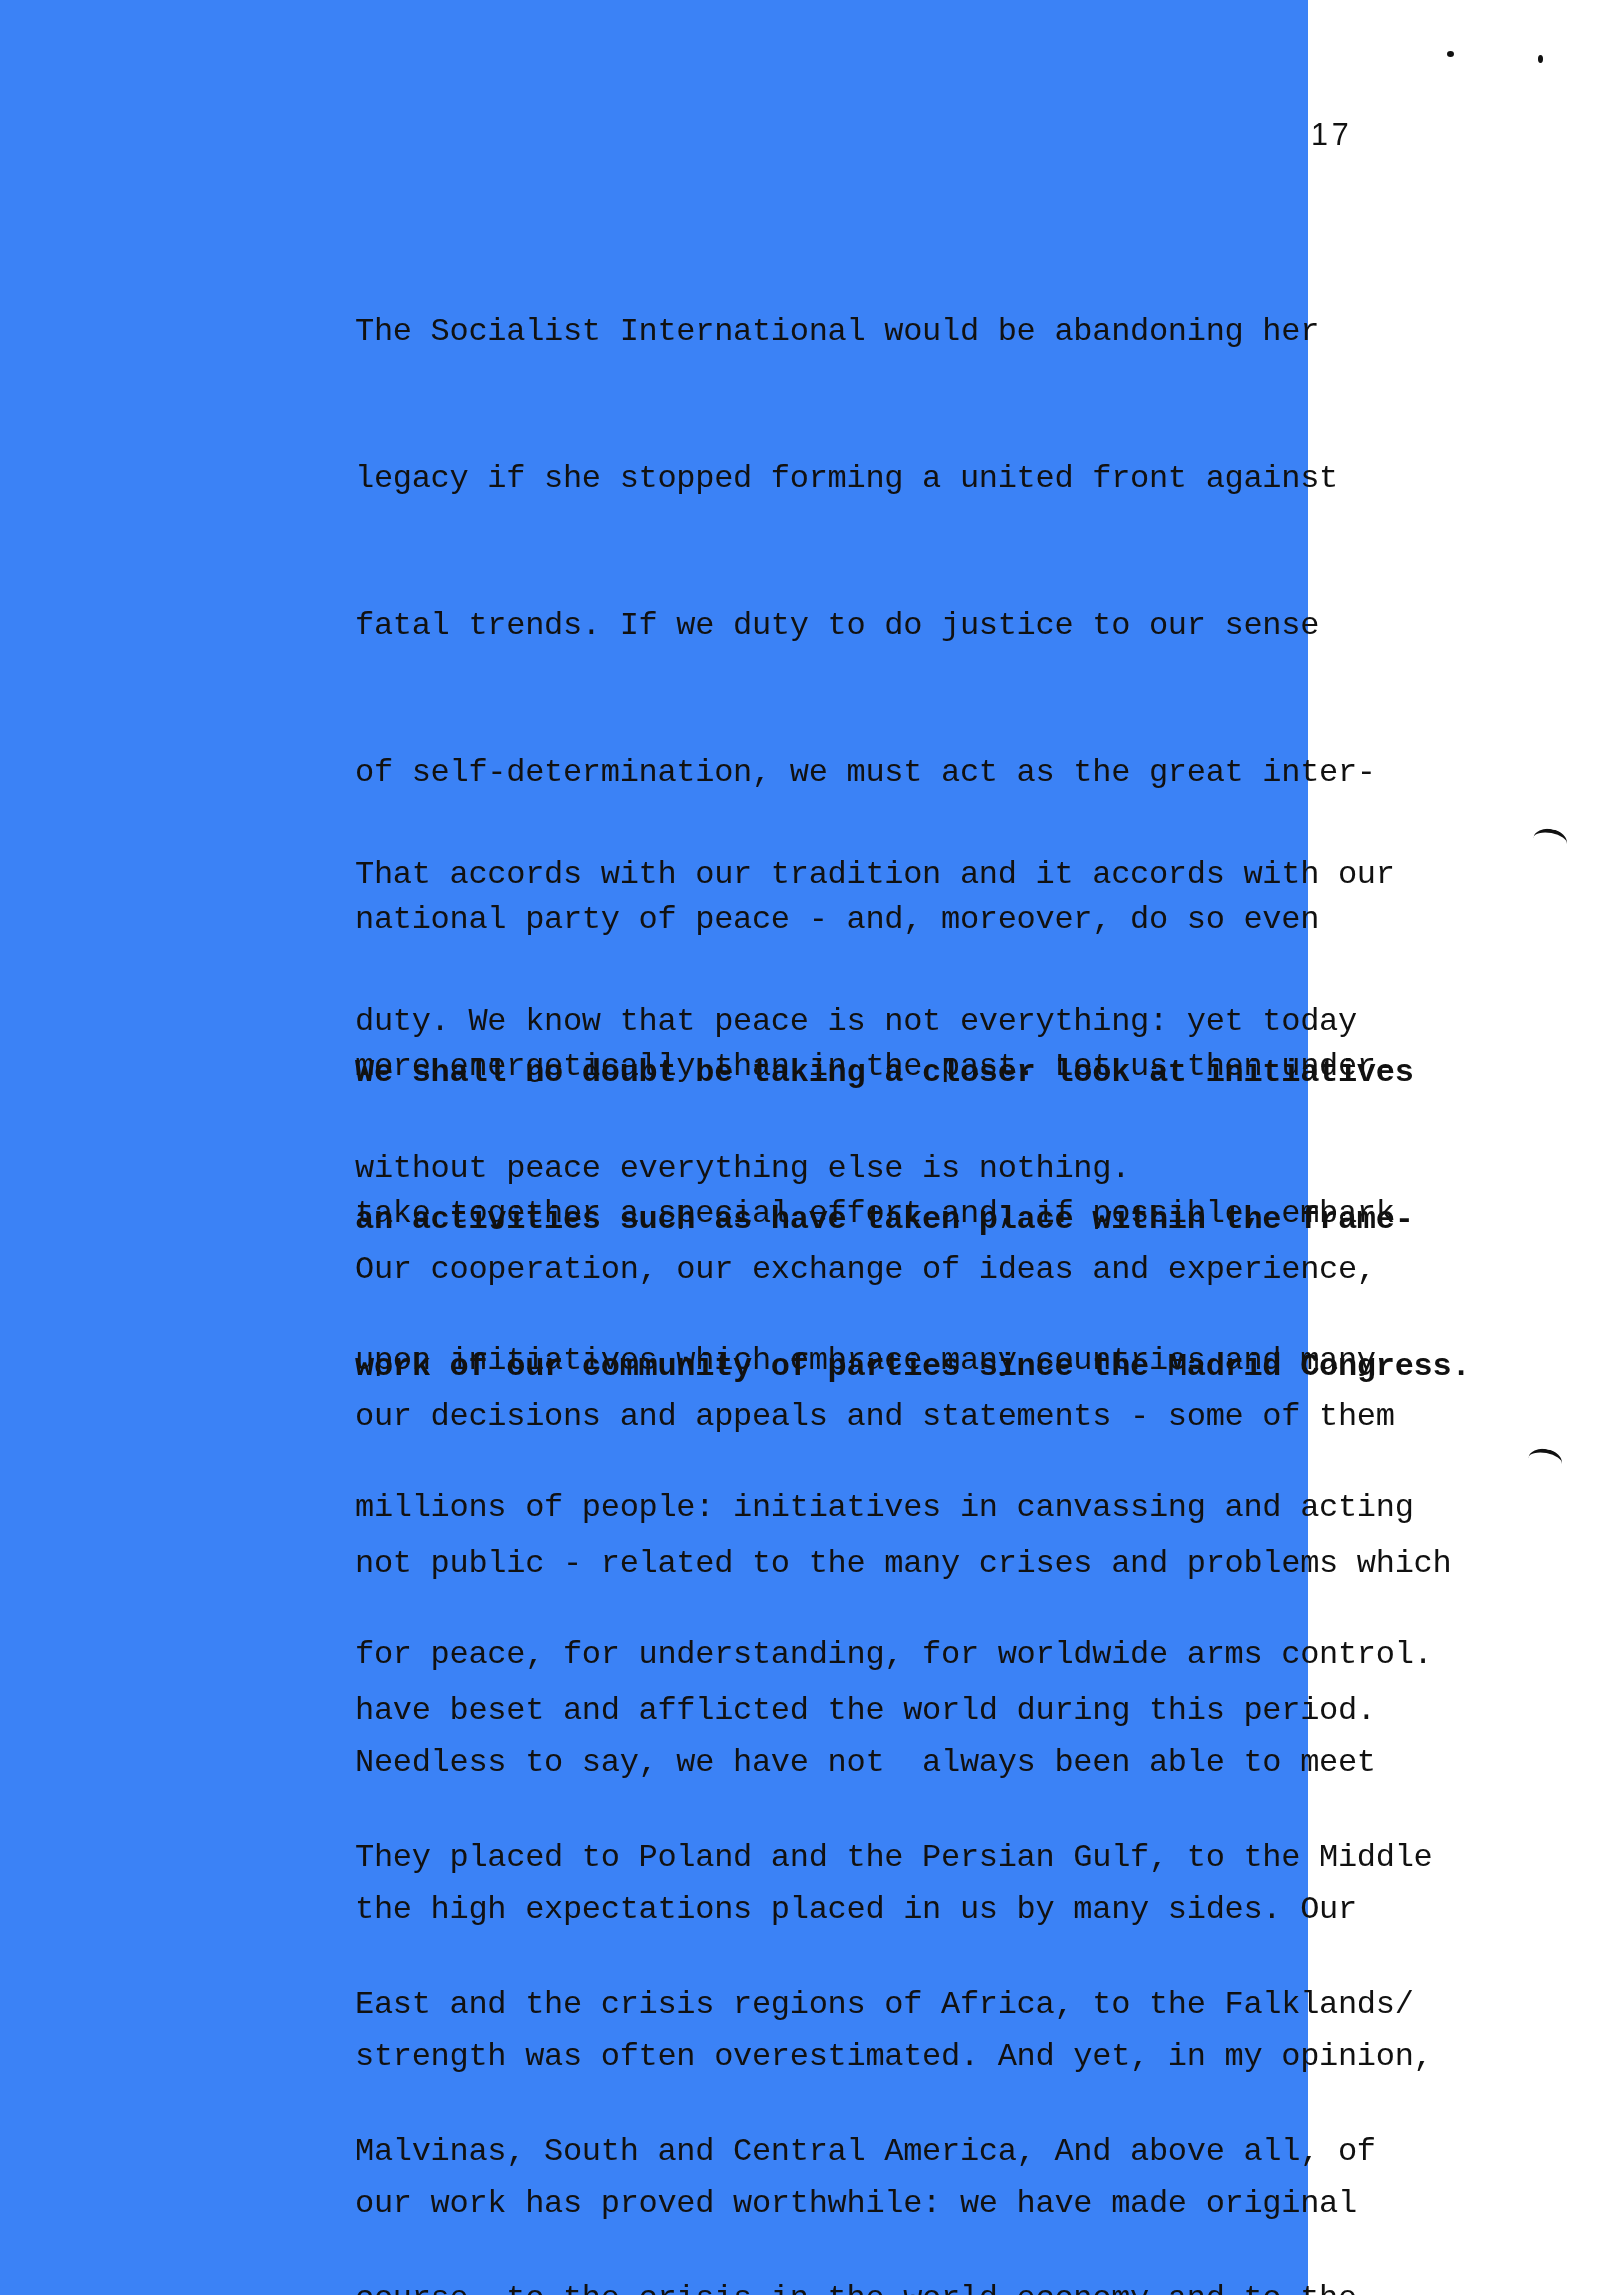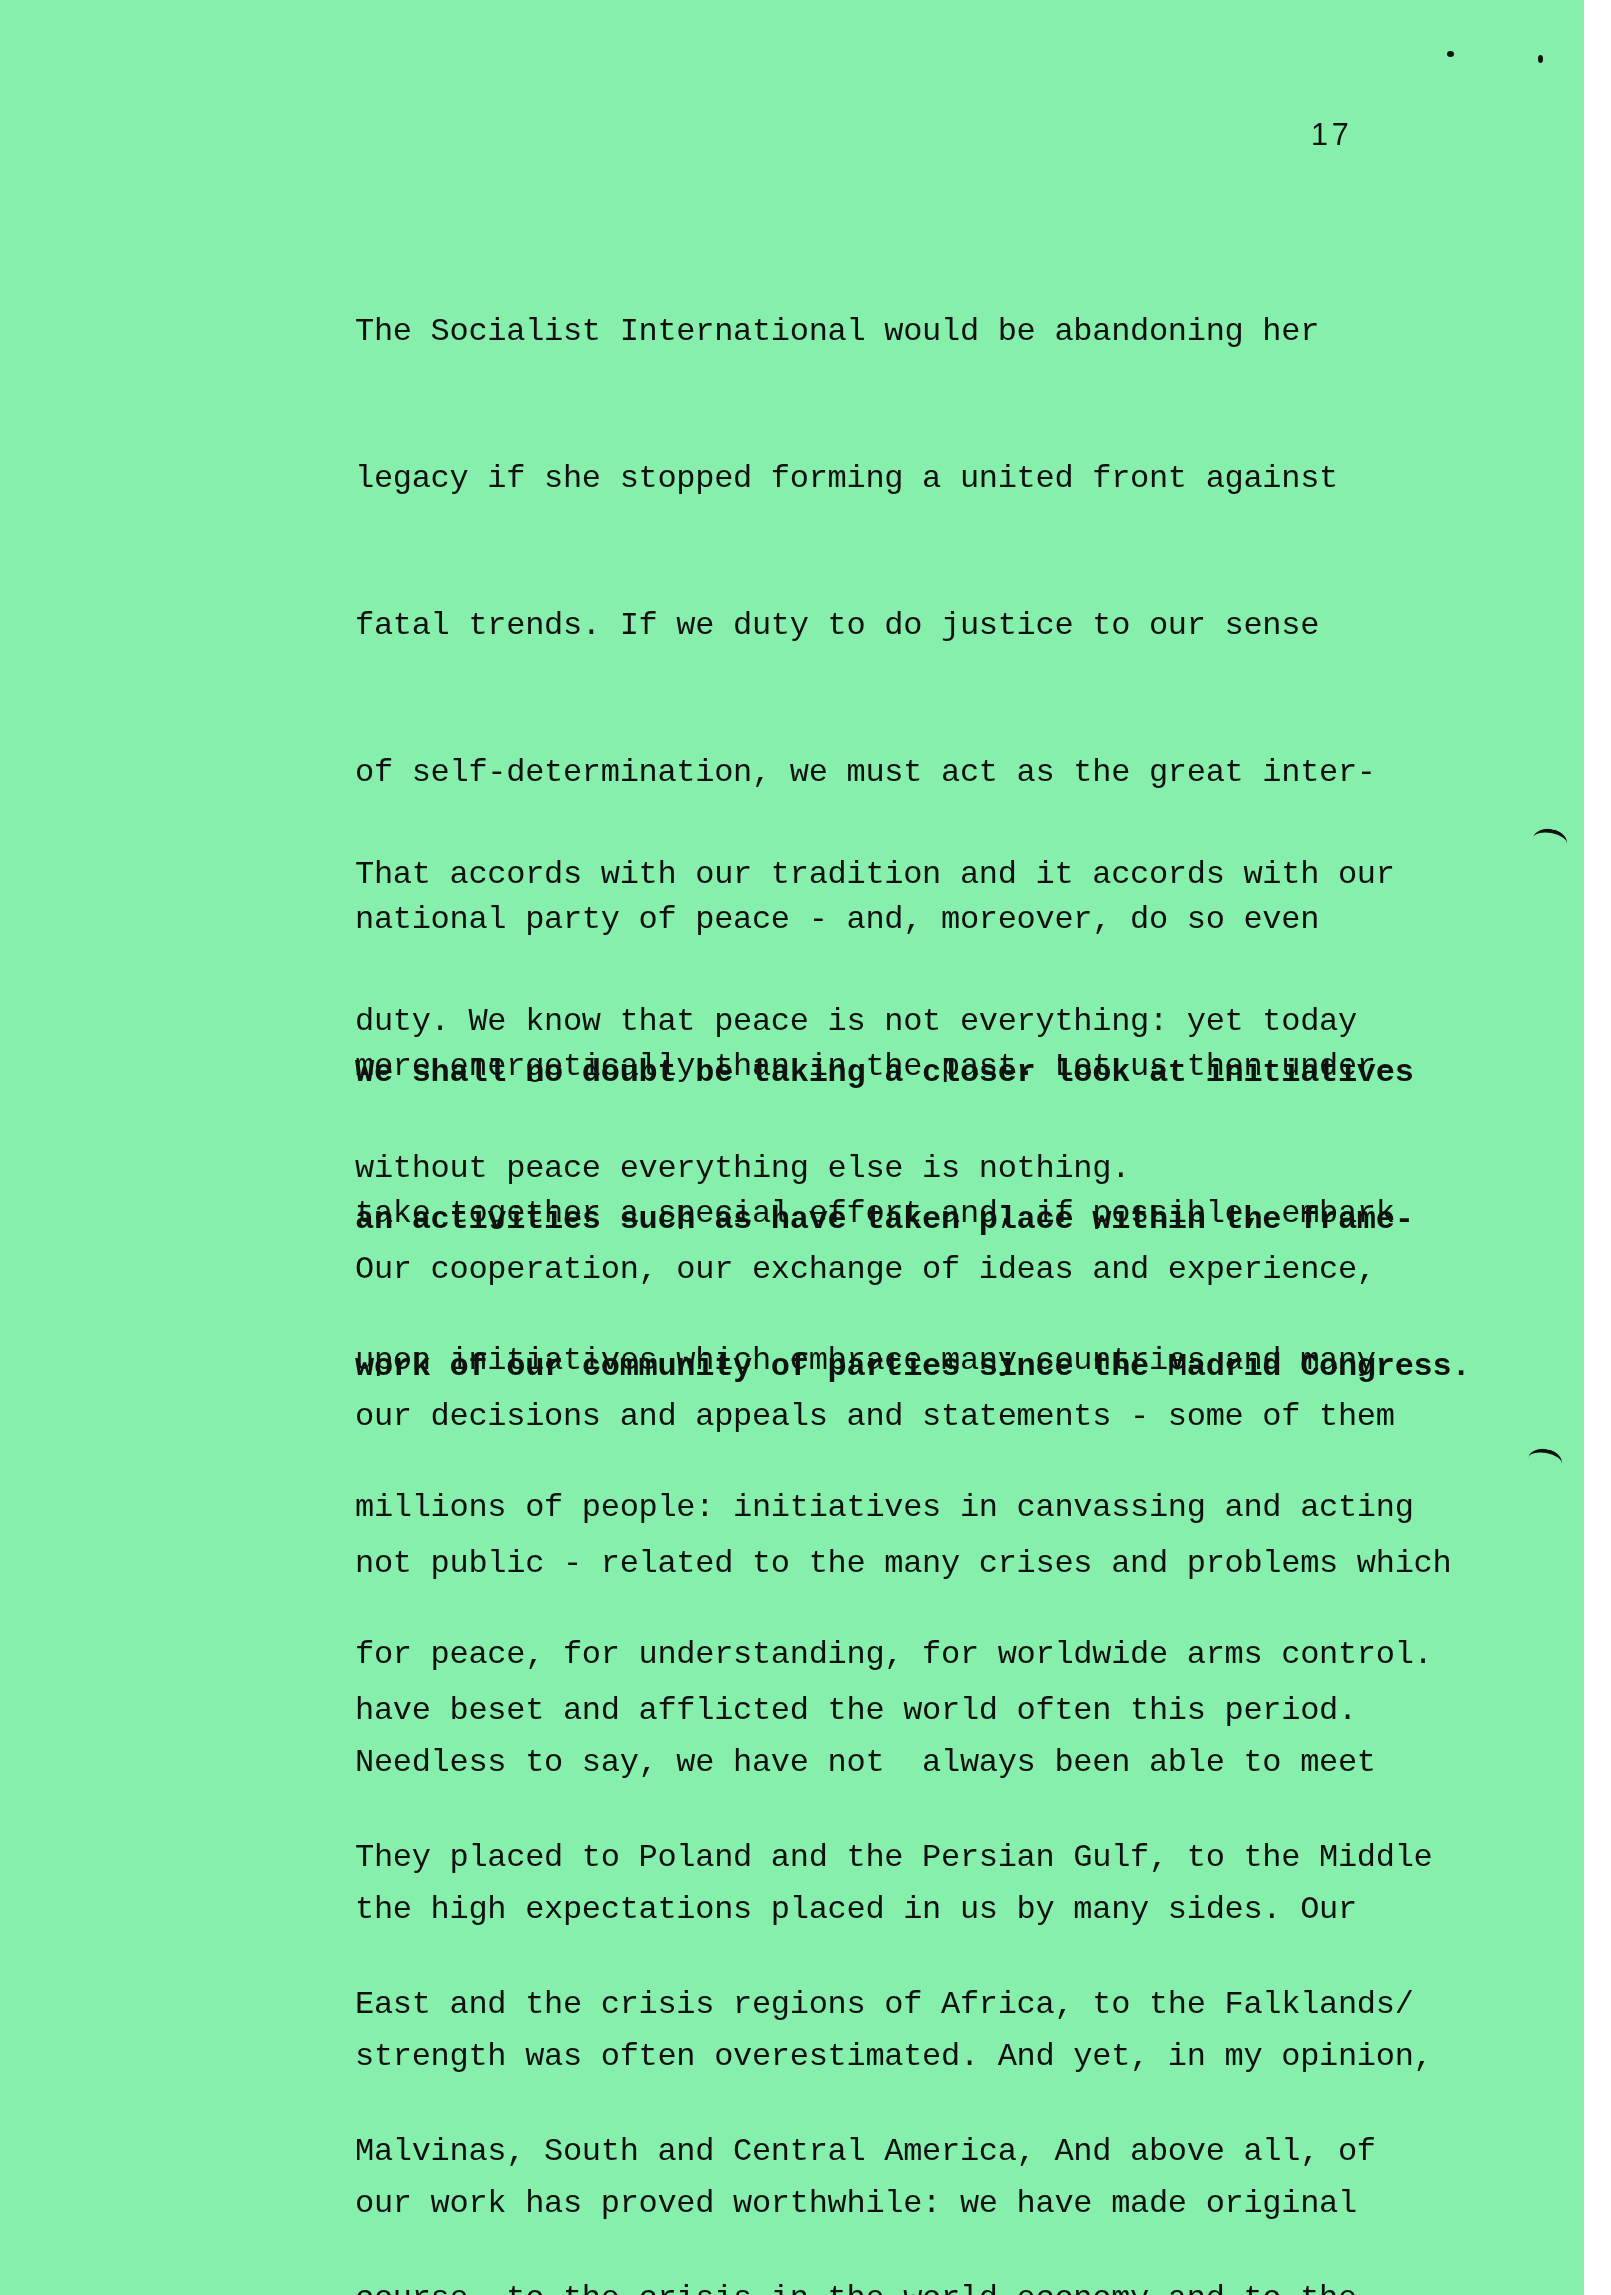--- a/index.html
+++ b/index.html
@@ -1,17 +1,17 @@
 <!DOCTYPE html>
 <html style="font-size:7.9px"><head>
 <meta charset="utf-8">
 <style>
   html, body { margin: 0; padding: 0; background: #ffffff; }
   body { width: 1612px; height: 2295px; position: relative; overflow: hidden; }
-  .page { position: absolute; left: 0; top: 0; width: 1584px; height: 2295px; background: #86efac; }
+  .page { position: absolute; left: 0; top: 0; width: 1308px; height: 2295px; background: #3b82f6; }
   .page-number {
     position: absolute; left: 1311px; top: 117px;
     font-family: "Liberation Sans", sans-serif; font-size: 30.5px; color: #111;
     letter-spacing: 3.9px;
   }
   .para {
     position: absolute; left: 327px; width: 1209px;
     font-family: "Liberation Mono", "DejaVu Sans Mono", monospace;
     font-size: 32px; line-height: 49px; color: #111;
     white-space: pre; letter-spacing: -0.3px;
@@ -62,21 +62,21 @@
   <div id="p3" class="para">
     <span class="line">We shall no doubt be taking a closer look at initiatives</span>
     <span class="line">an activities such as have taken place within the frame-</span>
     <span class="line">work of our community of parties since the Madrid Congress.</span>
   </div>
 
   <div id="p4" class="para">
     <span class="line">Our cooperation, our exchange of ideas and experience,</span>
     <span class="line">our decisions and appeals and statements - some of them</span>
     <span class="line">not public - related to the many crises and problems which</span>
-    <span class="line">have beset and afflicted the world often this period.</span>
+    <span class="line">have beset and afflicted the world during this period.</span>
     <span class="line">They placed to Poland and the Persian Gulf, to the Middle</span>
     <span class="line">East and the crisis regions of Africa, to the Falklands/</span>
     <span class="line">Malvinas, South and Central America, And above all, of</span>
     <span class="line">course, to the crisis in the world economy and to the</span>
     
   </div>
 
   <div id="p5" class="para">
     <span class="line">Needless to say, we have not  always been able to meet</span>
     <span class="line">the high expectations placed in us by many sides. Our</span>

